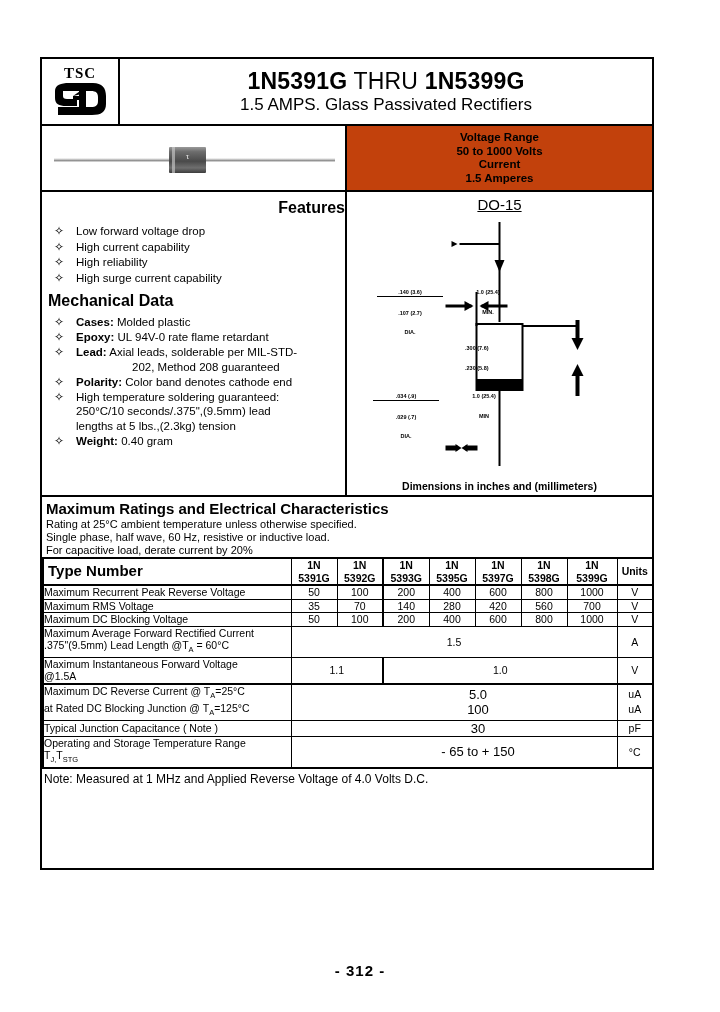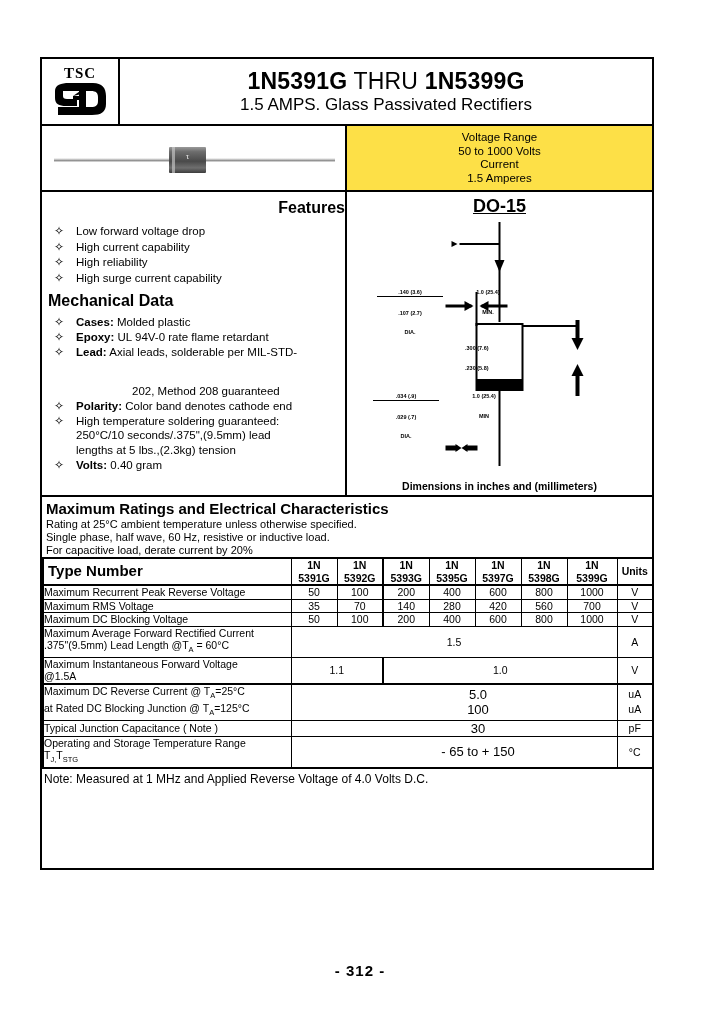--- a/index.html
+++ b/index.html
@@ -25,36 +25,36 @@
   
   .band{display:flex;height:66px;border-bottom:2px solid #000;box-sizing:border-box;}
   .photo-cell{width:305px;border-right:2px solid #000;box-sizing:border-box;position:relative;background:#fff;}
   .lead{position:absolute;top:32px;left:12px;width:281px;height:4px;
         background:linear-gradient(to bottom,#fff 0,#c9c9c9 35%,#8e8e8e 60%,#e8e8e8 100%);}
   .body-pkg{position:absolute;top:21px;left:127px;width:37px;height:26px;
         background:linear-gradient(to bottom,#9a9a9a 0%,#6d6d6d 18%,#4a4a4a 55%,#6f6f6f 80%,#3c3c3c 100%);
         border-radius:1px;}
   .body-pkg .band-mark{position:absolute;left:3px;top:0;width:3px;height:100%;background:#c9c9c9;opacity:.65;}
   .body-pkg .glyph{position:absolute;left:0;top:4px;width:100%;text-align:center;color:#e7e7e7;font-size:9px;font-family:"Liberation Serif",serif;}
-  .volt-cell{flex:1;background:#fde047;display:flex;flex-direction:column;align-items:center;justify-content:center;}
+  .volt-cell{flex:1;background:#c2410c;display:flex;flex-direction:column;align-items:center;justify-content:center;font-weight:bold;}
   .volt-cell div{font-size:11.5px;line-height:13.5px;}
 
   
   .mid{display:flex;height:305px;border-bottom:2px solid #000;box-sizing:border-box;}
   .features{width:305px;border-right:2px solid #000;box-sizing:border-box;padding:6px 0 0 6px;}
   .h-sec{font-size:16px;font-weight:bold;margin:1px 0 7px 0;text-align:right;}
   .h-sec2{font-size:16px;font-weight:bold;margin:7px 0 5px 0;}
   ul.fl{list-style:none;margin:0;padding:0;}
   ul.fl li{position:relative;padding-left:28px;font-size:11.5px;line-height:14.5px;margin-bottom:1px;}
   ul.fl li .dia{position:absolute;left:6px;top:0px;font-size:12px;line-height:14.5px;}
   ul.fl.md li{margin-bottom:.5px;}
-  .ind{padding-left:56px;display:block;margin-top:24px;}
+  .ind{padding-left:56px;display:block;}
 
   .pkg{flex:1;position:relative;box-sizing:border-box;}
-  .pkg .do15{position:absolute;top:4px;left:0;width:100%;text-align:center;font-size:18px;font-weight:bold;}
+  .pkg .do15{position:absolute;top:4px;left:0;width:100%;text-align:center;font-size:15px;font-weight:normal;}
   .pkg .do15 u{text-decoration:underline;}
   .dimcap{position:absolute;left:0;bottom:3px;width:100%;text-align:center;font-size:10.5px;font-weight:bold;}
   .drawing{position:absolute;left:0;top:22px;width:100%;height:262px;}
   .dl{position:absolute;font-size:5.5px;line-height:6.5px;font-family:"Liberation Sans",sans-serif;white-space:pre;text-align:center;font-weight:bold;}
 
   
   .ratings{box-sizing:border-box;}
   .rt-title{font-size:15px;font-weight:bold;padding:3px 0 1px 4px;}
   .rt-sub{font-size:11px;line-height:13px;padding-left:4px;}
 
@@ -129,21 +129,21 @@
           <li><span class="dia">✧</span><span>High surge current capability</span></li>
         </ul>
 
         <div class="h-sec2">Mechanical Data</div>
         <ul class="fl md">
           <li><span class="dia">✧</span><b>Cases:</b><span> Molded plastic</span></li>
           <li><span class="dia">✧</span><b>Epoxy:</b><span> UL 94V-0 rate flame retardant</span></li>
           <li><span class="dia">✧</span><b>Lead:</b><span> Axial leads, solderable per MIL-STD-</span><span class="ind">202, Method 208 guaranteed</span></li>
           <li><span class="dia">✧</span><b>Polarity:</b><span> Color band denotes cathode end</span></li>
           <li><span class="dia">✧</span><span>High temperature soldering guaranteed:</span><span style="display:block">250°C/10 seconds/.375",(9.5mm) lead</span><span style="display:block">lengths at 5 lbs.,(2.3kg) tension</span></li>
-          <li><span class="dia">✧</span><b>Volts:</b><span> 0.40 gram</span></li>
+          <li><span class="dia">✧</span><b>Weight:</b><span> 0.40 gram</span></li>
         </ul>
       </div>
 
       <div class="pkg">
         <div class="do15"><u>DO-15</u></div>
 
         <div class="drawing">
           <svg viewBox="0 0 300 262" width="100%" height="100%">
 
             <line x1="150" y1="8" x2="150" y2="108" stroke="#000" stroke-width="2"></line>

